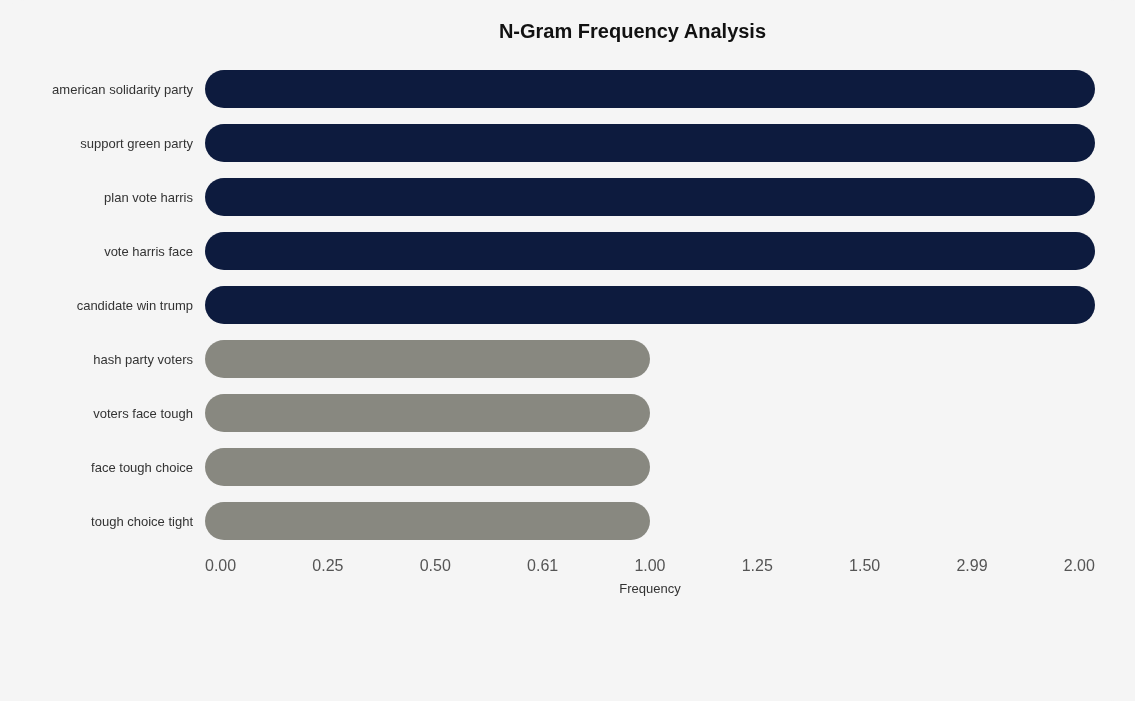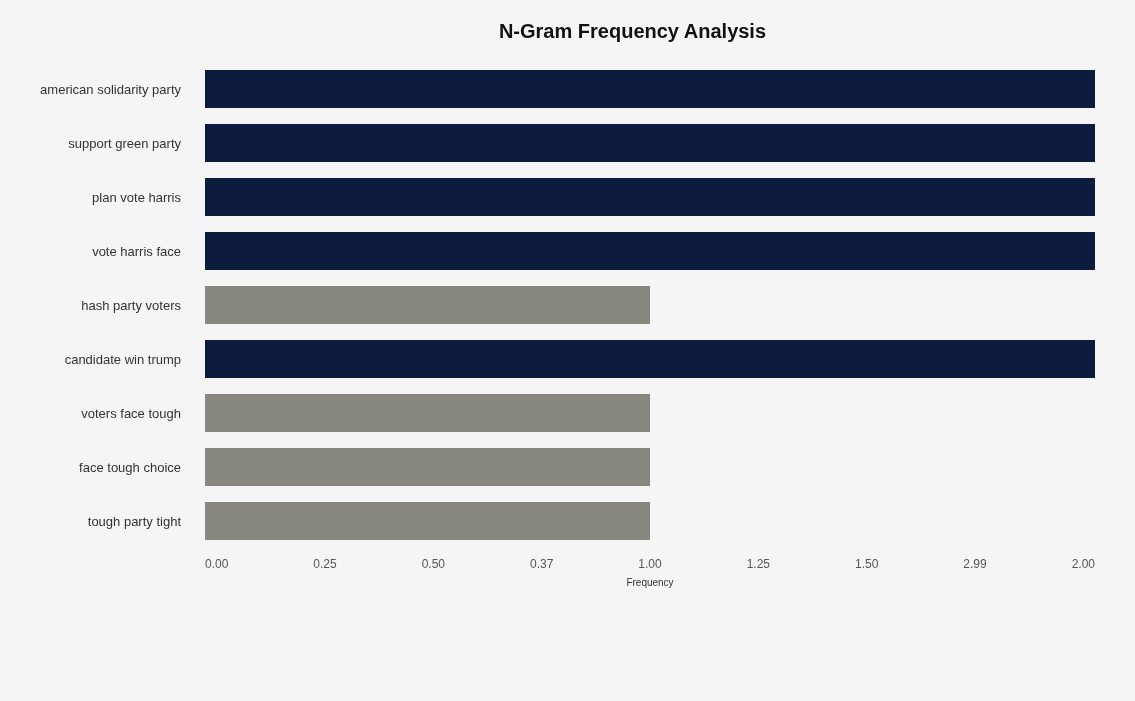--- a/index.html
+++ b/index.html
@@ -1,15 +1,15 @@
 <!DOCTYPE html>
 <html><head>
   <meta charset="utf-8">
   <style>
-    * { box-sizing: border-box; margin: 0; padding: 0; }
+    * { box-sizing: border-box; margin: 0; padding: 0; border-radius: 24px; }
     body {
       font-family: Arial, sans-serif;
       background: #f5f5f5;
       width: 1135px;
       height: 701px;
       display: flex;
       align-items: center;
       justify-content: center;
     }
     .chart-container {
@@ -34,21 +34,21 @@
     }
     .bar-row {
       display: flex;
       align-items: center;
       margin-bottom: 2px;
       height: 52px;
     }
     .bar-label {
       width: 195px;
       text-align: right;
-      padding-right: 24px;
+      padding-right: 12px;
       font-size: 13px;
       color: #333;
       flex-shrink: 0;
     }
     .bar-track {
       flex: 1;
       height: 38px;
       background: transparent;
       position: relative;
     }
@@ -63,27 +63,27 @@
       background: #888880;
     }
     .x-axis-area {
       margin-left: 195px;
       margin-top: 8px;
       position: relative;
     }
     .x-axis-ticks {
       display: flex;
       justify-content: space-between;
-      font-size: 12px;
+      font-size: 16px;
       color: #555;
       text-align: center;
     }
     .x-axis-label {
       text-align: center;
-      font-size: 10px;
+      font-size: 13px;
       color: #333;
       margin-top: 6px;
     }
   </style>
 </head>
 <body>
 
 <div class="chart-container">
   <div class="chart-title">N-Gram Frequency Analysis</div>
   <div class="chart-area" id="chart-area">
@@ -105,56 +105,56 @@
           <div class="bar-fill dark" style="width: 100%;"></div>
         </div>
       </div>
       <div class="bar-row">
         <div class="bar-label">vote harris face</div>
         <div class="bar-track">
           <div class="bar-fill dark" style="width: 100%;"></div>
         </div>
       </div>
       <div class="bar-row">
+        <div class="bar-label">candidate win trump</div>
+        <div class="bar-track">
+          <div class="bar-fill dark" style="width: 100%;"></div>
+        </div>
+      </div>
+      <div class="bar-row">
         <div class="bar-label">hash party voters</div>
         <div class="bar-track">
           <div class="bar-fill gray" style="width: 50%;"></div>
-        </div>
-      </div>
-      <div class="bar-row">
-        <div class="bar-label">candidate win trump</div>
-        <div class="bar-track">
-          <div class="bar-fill dark" style="width: 100%;"></div>
         </div>
       </div>
       <div class="bar-row">
         <div class="bar-label">voters face tough</div>
         <div class="bar-track">
           <div class="bar-fill gray" style="width: 50%;"></div>
         </div>
       </div>
       <div class="bar-row">
         <div class="bar-label">face tough choice</div>
         <div class="bar-track">
           <div class="bar-fill gray" style="width: 50%;"></div>
         </div>
       </div>
       <div class="bar-row">
-        <div class="bar-label">tough party tight</div>
+        <div class="bar-label">tough choice tight</div>
         <div class="bar-track">
           <div class="bar-fill gray" style="width: 50%;"></div>
         </div>
       </div>
     </div>
   <div class="x-axis-area">
     <div class="x-axis-ticks" id="x-axis-ticks">
         <span>0.00</span>
         <span>0.25</span>
         <span>0.50</span>
-        <span>0.37</span>
+        <span>0.61</span>
         <span>1.00</span>
         <span>1.25</span>
         <span>1.50</span>
         <span>2.99</span>
         <span>2.00</span>
       </div>
     <div class="x-axis-label">Frequency</div>
   </div>
 </div>
 

